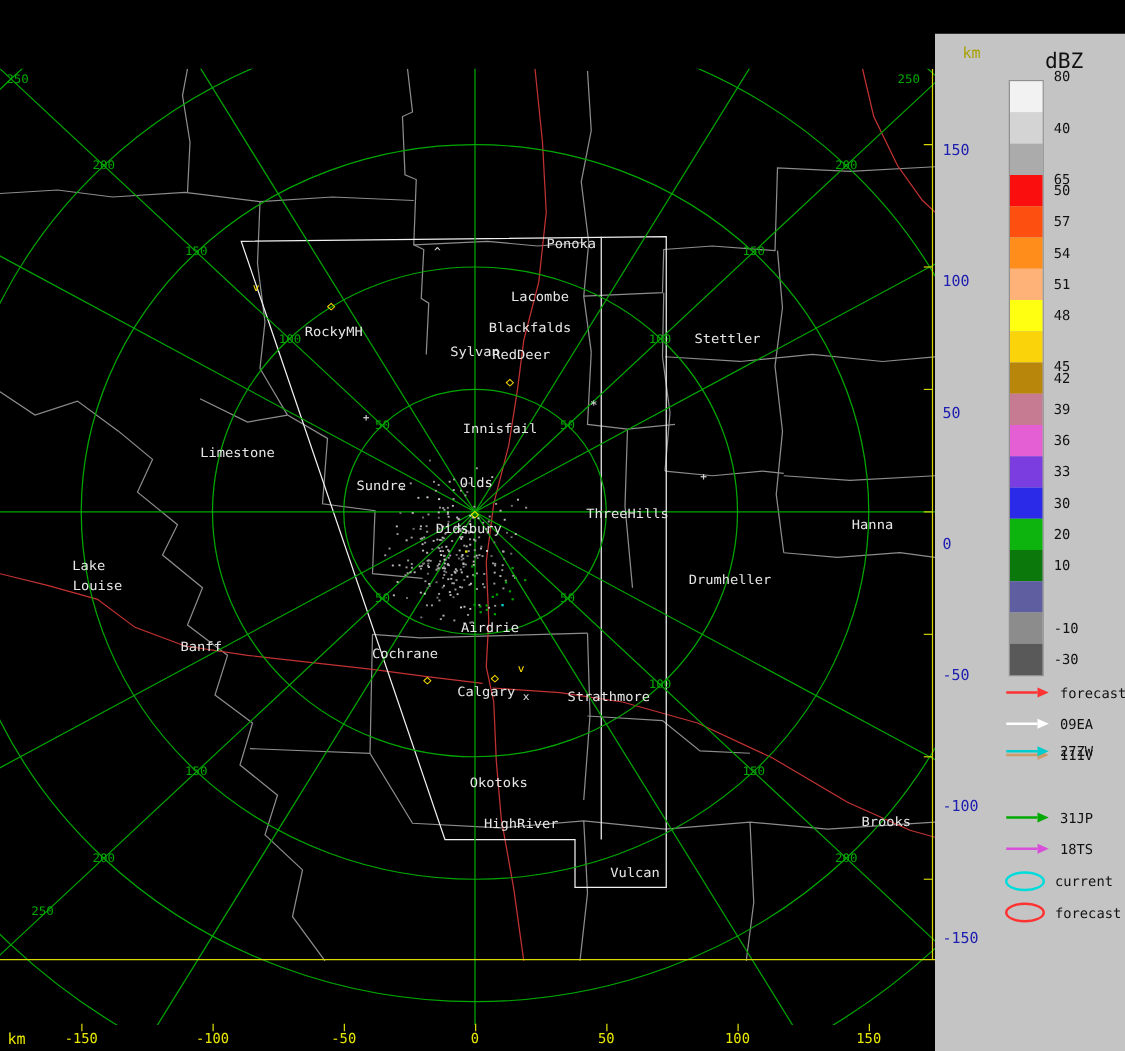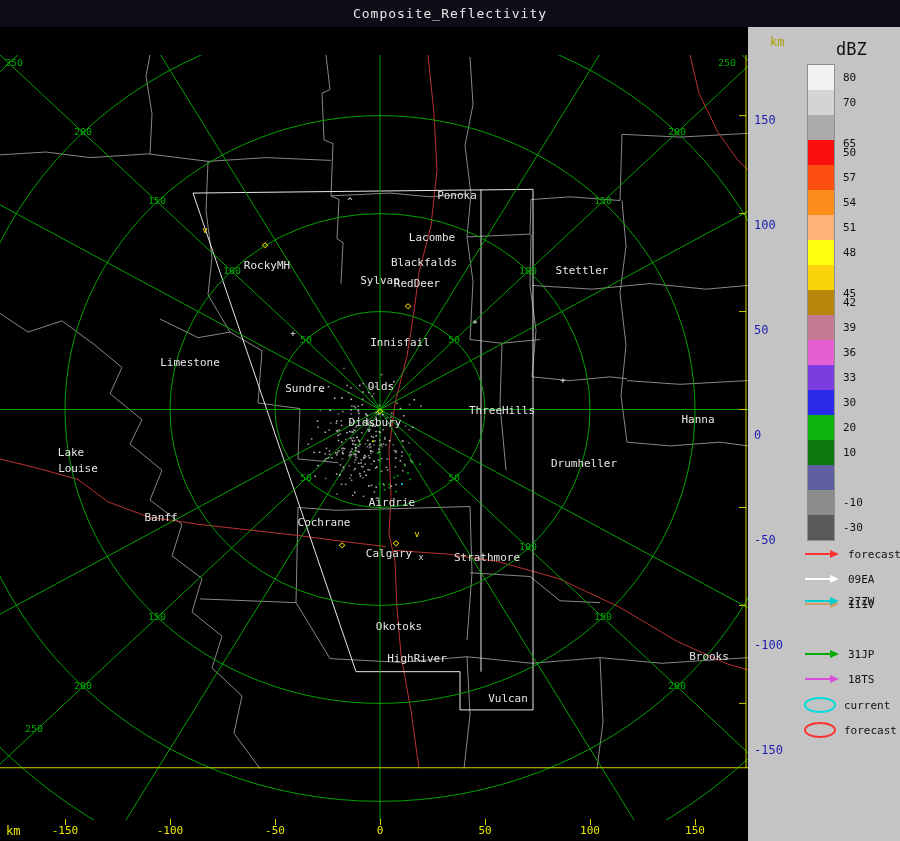--- a/index.html
+++ b/index.html
@@ -23,23 +23,20 @@
   .leg-ellipse{width:28px;height:12px;border-radius:50%;background:transparent;}
   .bottom-label{position:absolute;top:824px;width:40px;text-align:center;color:#e8e800;font-size:11px;}
   .km-bottom{position:absolute;left:6px;top:824px;color:#e8e800;font-size:12px;}
   .btick{position:absolute;top:819px;width:1px;height:6px;background:#d8d800;}
 </style>
 </head>
 <body>
 
 <div class="screen">
 
-  <div class="titlebar">
-    <span>Composite_Reflectivity</span>
-  </div>
 
   <div class="maparea"></div>
 
   <svg id="map-svg" width="748" height="765" viewBox="0 55 748 820" preserveAspectRatio="none">
     <g id="g-bound" fill="none" stroke-width="1" stroke="#8c8c8c">
       <path d="M326,55 L330,92 L322,96 L324,146 L333,150 L331,206 L339,210 L337,252 L343,256 L341,300"></path>
       <path d="M0,162 L46,159 L90,165 L148,161 L208,169 L266,165 L331,168"></path>
       <path d="M470,57 L473,108 L465,152 L471,204 L467,250 L473,298"></path>
       <path d="M331,206 L390,203 L430,207 L467,204"></path>
       <path d="M467,250 L530,247 L531,210 L570,207 L620,211 L622,140 L680,143 L748,139"></path>
@@ -479,22 +476,22 @@
         <div class="cb-cell" style="top: 275px; background: rgb(228, 95, 211);"></div>
         <div class="cb-cell" style="top: 300px; background: rgb(123, 60, 224);"></div>
         <div class="cb-cell" style="top: 325px; background: rgb(42, 42, 232);"></div>
         <div class="cb-cell" style="top: 350px; background: rgb(14, 180, 14);"></div>
         <div class="cb-cell" style="top: 375px; background: rgb(10, 120, 10);"></div>
         <div class="cb-cell" style="top: 400px; background: rgb(94, 94, 160);"></div>
         <div class="cb-cell" style="top: 425px; background: rgb(140, 140, 140);"></div>
         <div class="cb-cell" style="top: 450px; background: rgb(89, 89, 89);"></div>
       </div>
     <div id="cb-labels">
-        <div class="cb-label" style="top: 44px;">80</div>
-        <div class="cb-label" style="top: 69px;">70</div>
+        <div class="cb-label" style="top: 28px;">80</div>
+        <div class="cb-label" style="top: 69px;">40</div>
         <div class="cb-label" style="top: 94px; margin-top: 16px;">65</div>
         <div class="cb-label" style="top: 119px;">50</div>
         <div class="cb-label" style="top: 144px;">57</div>
         <div class="cb-label" style="top: 169px;">54</div>
         <div class="cb-label" style="top: 194px;">51</div>
         <div class="cb-label" style="top: 219px;">48</div>
         <div class="cb-label" style="top: 244px; margin-top: 16px;">45</div>
         <div class="cb-label" style="top: 269px;">42</div>
         <div class="cb-label" style="top: 294px;">39</div>
         <div class="cb-label" style="top: 319px;">36</div>

